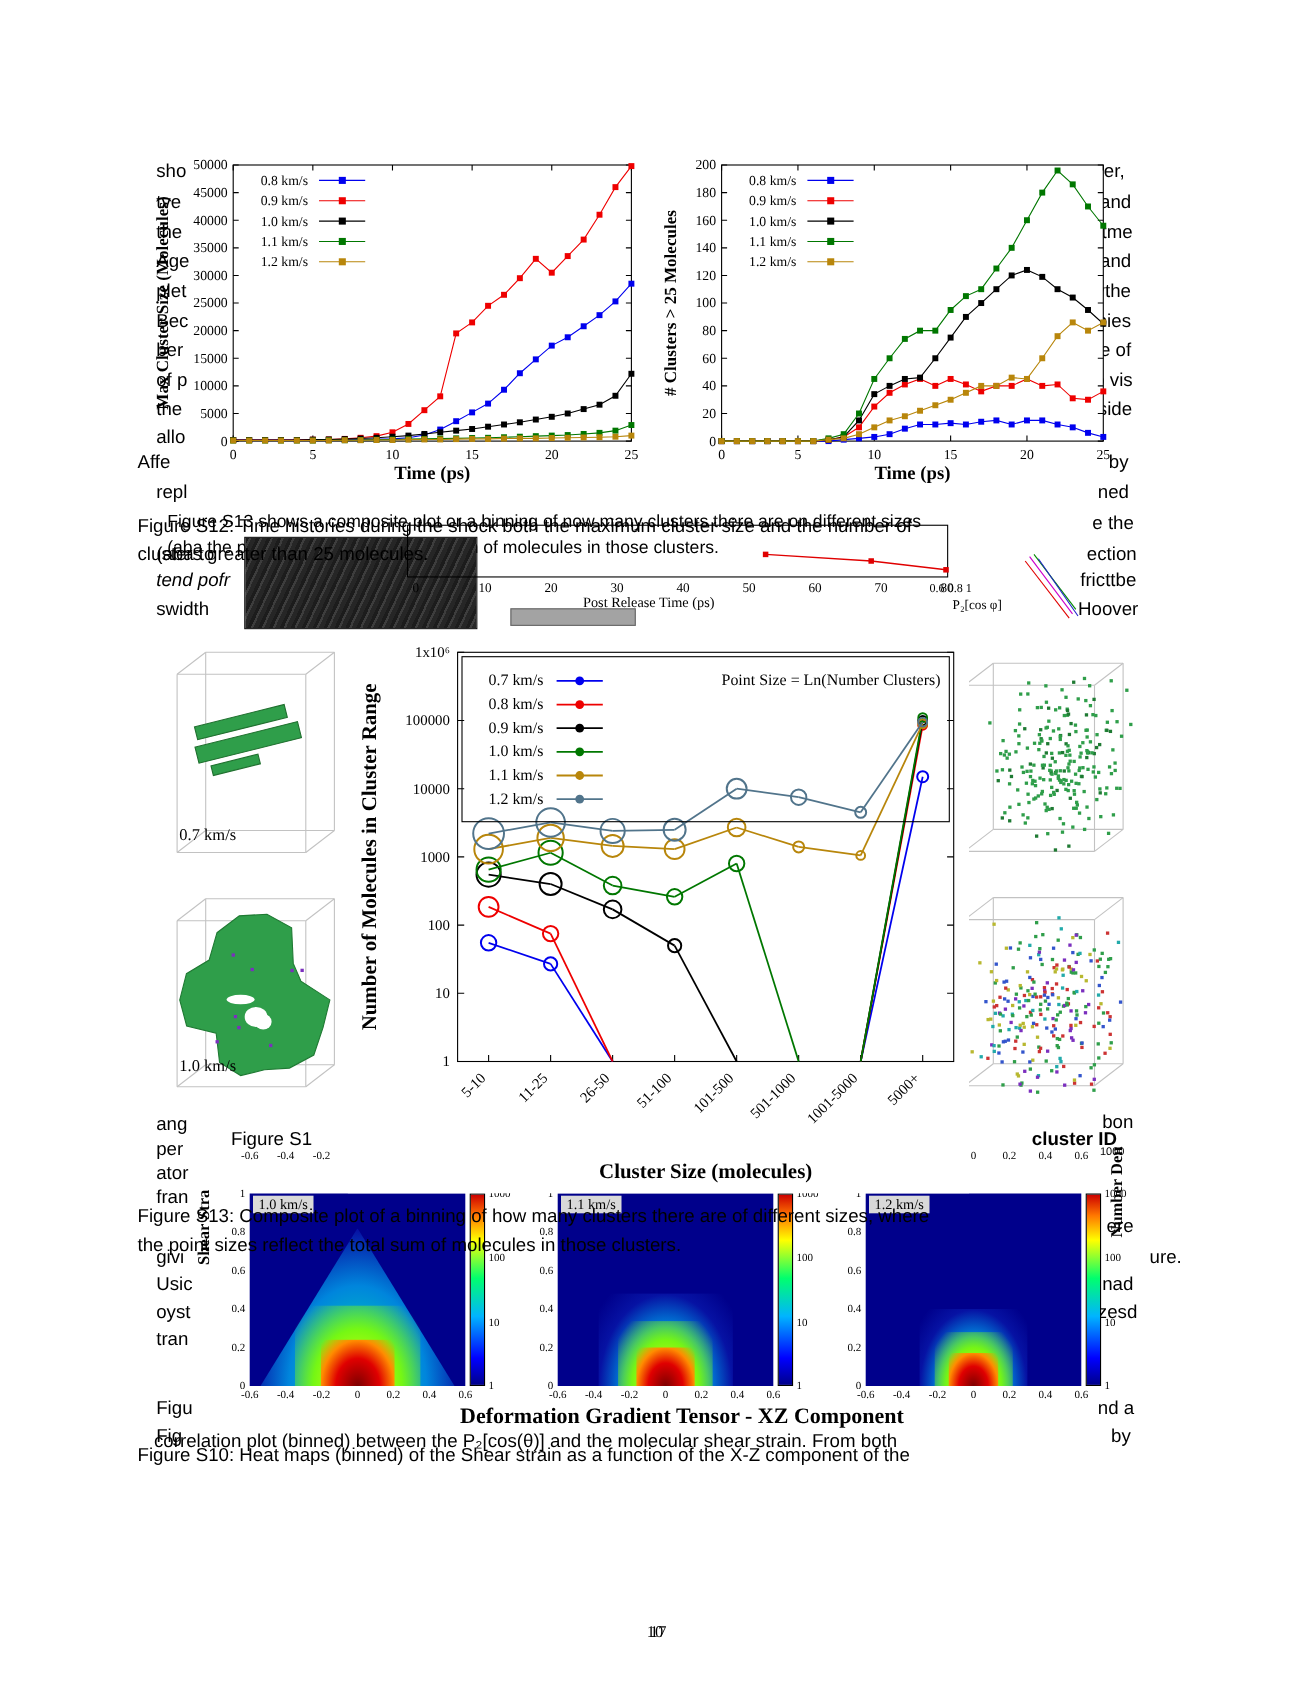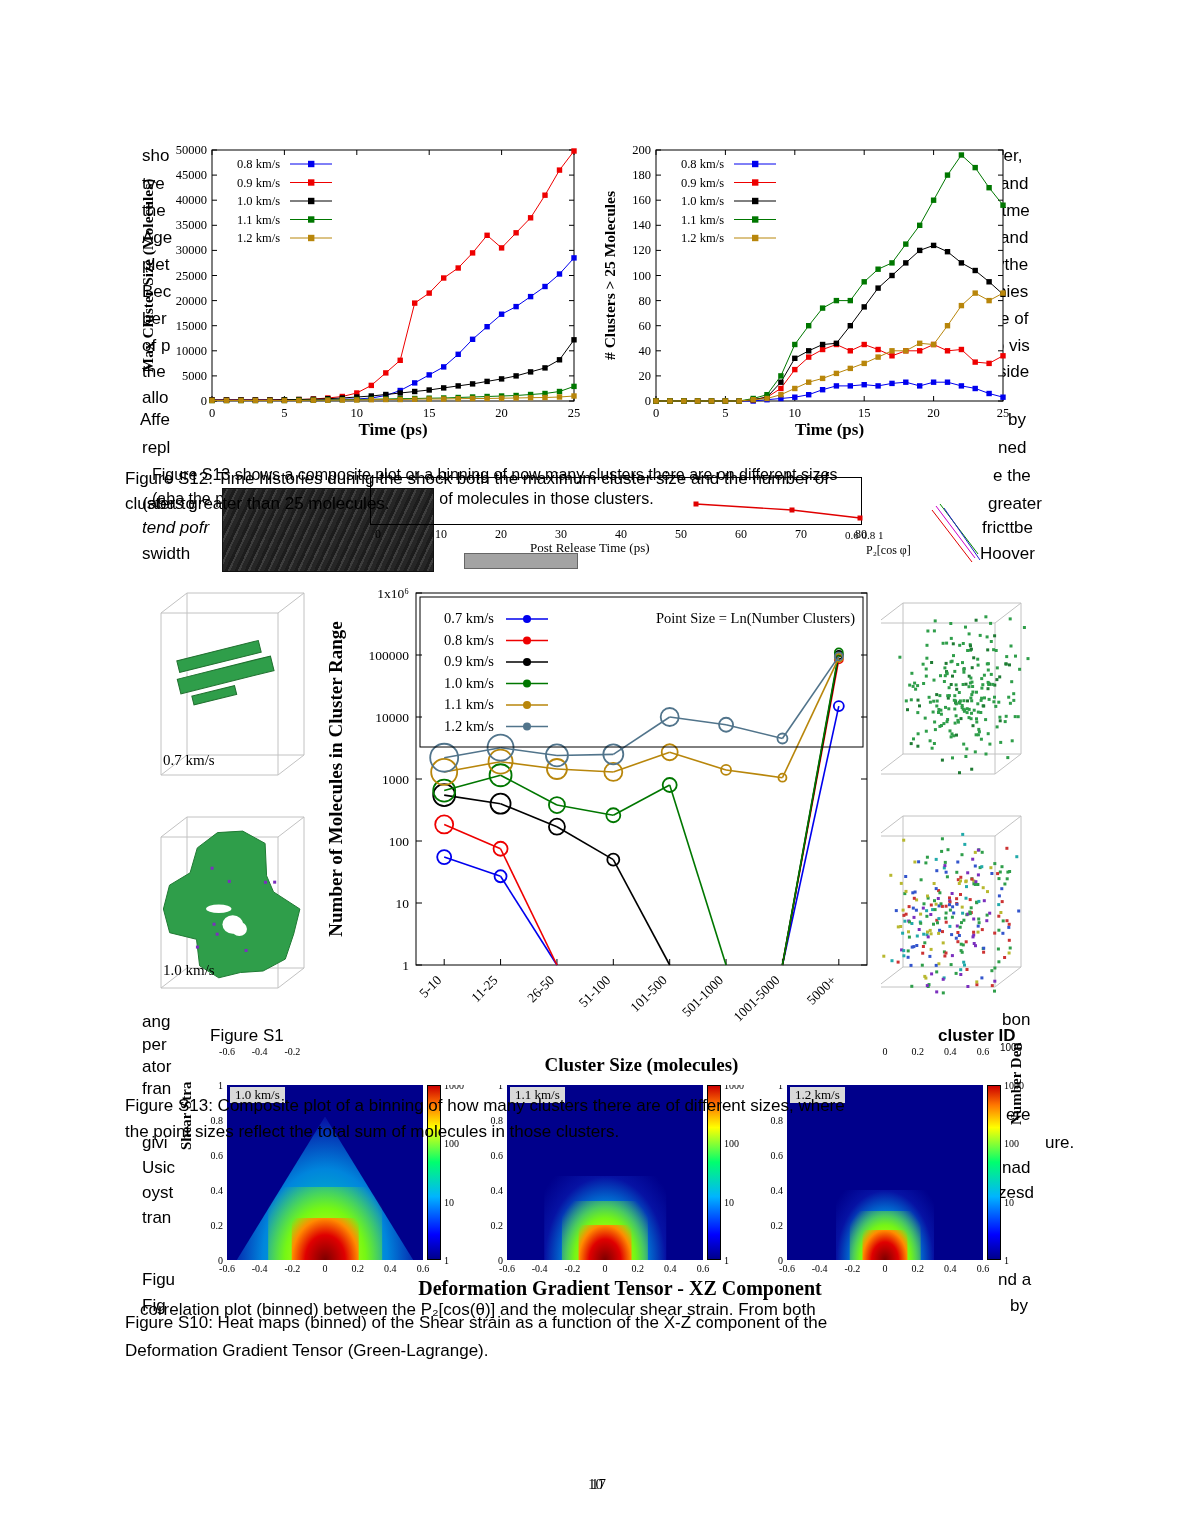--- a/index.html
+++ b/index.html
@@ -42,38 +42,38 @@
       <span class="frag" style="left: 142px; top: 146px;">sho</span>
       <span class="frag" style="left: 142px; top: 174px;">tve</span>
       <span class="frag" style="left: 142px; top: 201px;">the</span>
       <span class="frag" style="left: 142px; top: 228px;">Age</span>
       <span class="frag" style="left: 142px; top: 255px;">plet</span>
       <span class="frag" style="left: 142px; top: 282px;">Bec</span>
       <span class="frag" style="left: 142px; top: 309px;">ber</span>
       <span class="frag" style="left: 142px; top: 336px;">of p</span>
       <span class="frag" style="left: 142px; top: 362px;">the</span>
       <span class="frag" style="left: 142px; top: 388px;">allo</span>
-      <span class="frag" style="left: 140px; top: 410px;">Affe</span>
+      <span class="frag" style="left: 125px; top: 410px;">Affe</span>
       <span class="frag" style="left: 142px; top: 438px;">repl</span>
       <span class="frag" style="left: 142px; top: 494px;">(aba to</span>
       <span class="frag" style="left: 142px; top: 518px; font-style: italic;">tend pofr</span>
       <span class="frag" style="left: 142px; top: 544px;">swidth</span>
       <span class="frag" style="left: 995px; top: 146px;">ver,</span>
       <span class="frag" style="left: 1000px; top: 174px;">and</span>
       <span class="frag" style="left: 992px; top: 201px;">ntme</span>
       <span class="frag" style="left: 1000px; top: 228px;">and</span>
       <span class="frag" style="left: 996px; top: 255px;">vthe</span>
       <span class="frag" style="left: 997px; top: 282px;">bies</span>
       <span class="frag" style="left: 1000px; top: 309px;">e of</span>
       <span class="frag" style="left: 990px; top: 336px;">to vis</span>
       <span class="frag" style="left: 998px; top: 362px;">side</span>
       <span class="frag" style="left: 1008px; top: 410px;">by</span>
       <span class="frag" style="left: 998px; top: 438px;">ned</span>
       <span class="frag" style="left: 993px; top: 466px;">e the</span>
-      <span class="frag" style="left: 988px; top: 494px;">greater</span>
+      <span class="frag" style="left: 988px; top: 494px;">ection</span>
       <span class="frag" style="left: 982px; top: 518px;">fricttbe</span>
       <span class="frag" style="left: 980px; top: 544px;">Hoover</span>
       <span class="frag" style="left: 152px; top: 466px; font-size: 16px;">Figure S13 shows a composite plot or a binning of now many clusters there are on different sizes</span>
       <span class="frag" style="left: 152px; top: 490px; font-size: 16px;">(aba the point sizes reflect the total sum of molecules in those clusters.</span>
       <span class="frag" style="left: 142px; top: 1012px;">ang</span>
       <span class="frag" style="left: 142px; top: 1035px;">per</span>
       <span class="frag" style="left: 142px; top: 1057px;">ator</span>
       <span class="frag" style="left: 142px; top: 1079px;">fran</span>
       <span class="frag" style="left: 210px; top: 1026px; font-weight: normal;">Figure S1</span>
       <span class="frag" style="left: 142px; top: 1133px;">givi</span>
@@ -1328,18 +1328,17 @@
         <text x="539" y="40" text-anchor="end" class="lg2">Point Size = Ln(Number Clusters)</text>
         <text x="325.5" y="488" text-anchor="middle" class="axl2">Cluster Size (molecules)</text>
         <text x="26" y="196" text-anchor="middle" class="axl2" transform="rotate(-90 26 196)">Number of Molecules in Cluster Range</text>
       </svg></div>
 
   <div class="cap" style="top:1096px">Figure S13: Composite plot of a binning of how many clusters there are of different sizes, where</div>
   <div class="cap" style="top:1122px">the point sizes reflect the total sum of molecules in those clusters.</div>
 
   <div class="body-line" style="top:1300px">correlation plot (binned) between the P₂[cos(θ)] and the molecular shear strain. From both</div>
   <div class="cap" style="top:1313px">Figure S10: Heat maps (binned) of the Shear strain as a function of the X-Z component of the</div>
-  <div class="cap" style="top:1341px">Deformation Gradient Tensor (Green-Lagrange).</div>
 
   <div class="frag serif" style="left:588px;top:1476px;font-size:15px">10</div>
   <div class="frag serif" style="left:591px;top:1476px;font-size:15px">17</div>
 
 </div>
 
 </body></html>

